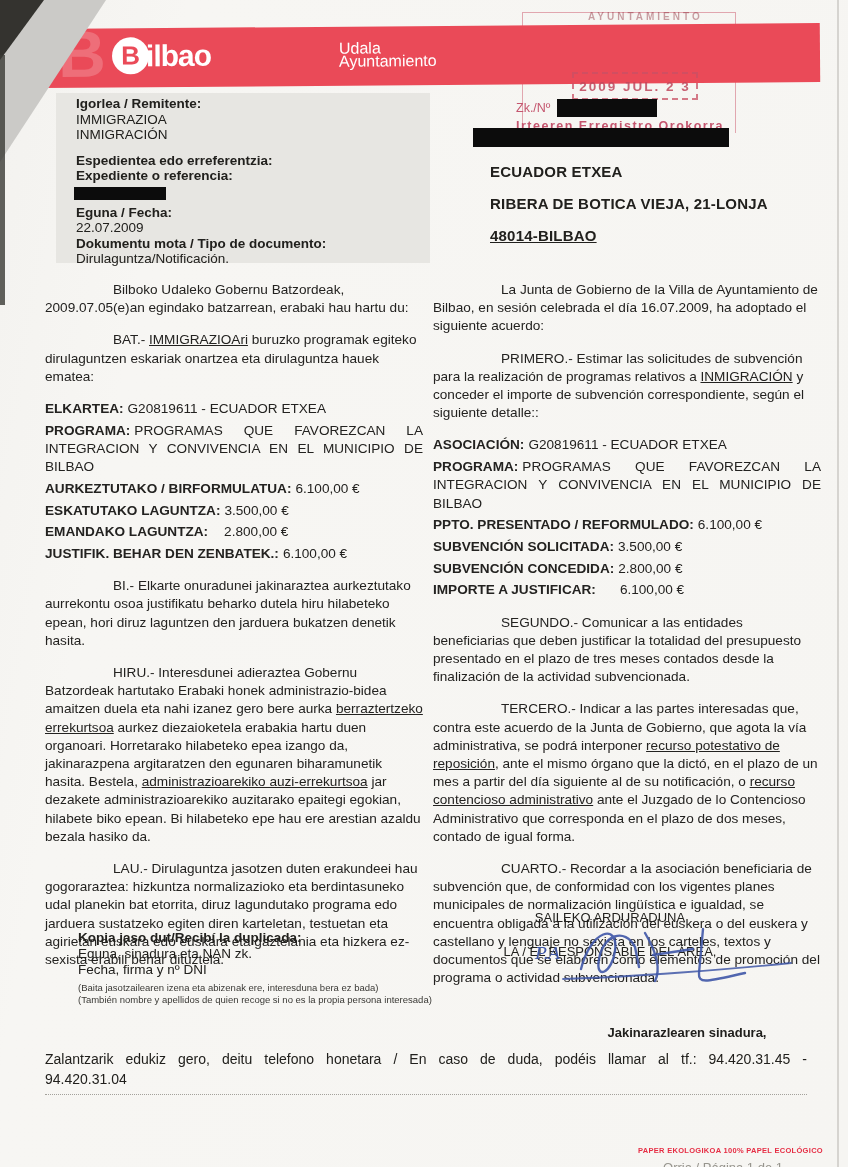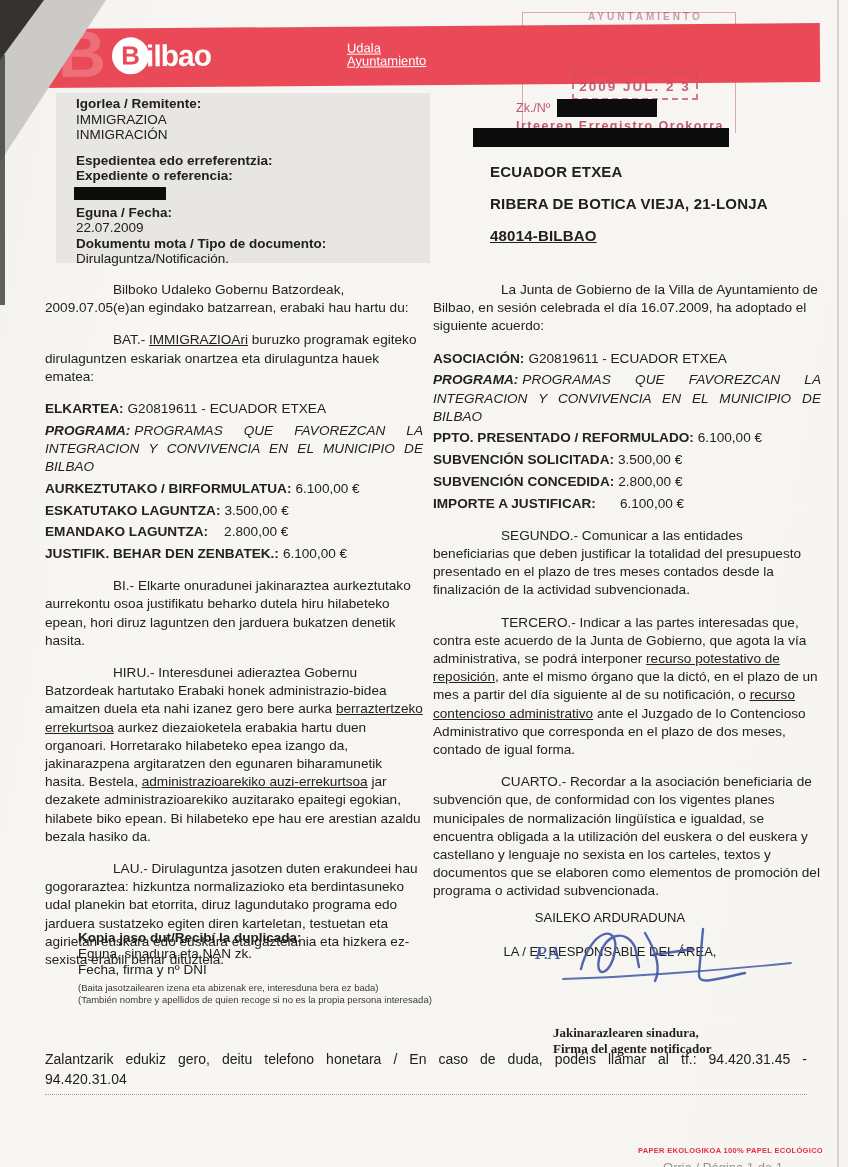--- a/index.html
+++ b/index.html
@@ -19,21 +19,21 @@
   
   .banner { position:absolute; left:42px; top:26px; width:778px; height:59px;
     background:#ea4a58; transform:rotate(-0.45deg); }
   .banner .wm-b { position:absolute; left:16px; top:-8px; font-size:66px; font-weight:bold;
     color:rgba(255,255,255,0.20); line-height:66px; }
   .logo-group { position:absolute; left:70px; top:9px; display:flex; align-items:center; }
   .logo-circle { width:37px; height:37px; background:#fff; border-radius:50%;
     display:flex; align-items:center; justify-content:center;
     color:#ea4a58; font-weight:bold; font-size:26px; }
   .logo-rest { color:#fff; font-weight:bold; font-size:30px; letter-spacing:-1px; margin-left:-3px; }
-  .banner-sub { position:absolute; left:305px; top:15px; color:#fff; font-size:13px; line-height:13px;text-decoration:underline; }
+  .banner-sub { position:absolute; left:297px; top:15px; color:#fff; font-size:16px; line-height:13px; }
   .stamp-faint { position:absolute; left:588px; top:11px; font-size:10px; letter-spacing:3px;
     color:rgba(120,10,25,0.38); font-weight:bold; }
 
   
   .stamp-outline { position:absolute; left:522px; top:12px; width:212px; height:120px;
     border-left:1px solid rgba(204,88,108,0.5); border-right:1px solid rgba(204,88,108,0.5);
     border-top:1px solid rgba(204,88,108,0.5); }
   .stamp-datebox { position:absolute; left:572px; top:72px; width:122px; height:24px;
     border:2px dashed rgba(201,80,100,0.75); display:flex; align-items:center; justify-content:center;
     color:rgba(190,70,92,0.85); font-weight:bold; font-size:13.5px; letter-spacing:2px; }
@@ -55,30 +55,30 @@
   .recipient p { margin:13px; }
   .uline { text-decoration:underline; }
 
   
   .col { position:absolute; top:281px; font-size:13.6px; line-height:18.2px; color:#232220; }
   .col-left { left:45px; width:378px; }
   .col-right { left:433px; width:388px; }
   .para { margin:0 0 14px; text-indent:68px; }
   .detail { margin:6px 0 14px; }
   .detail p { margin:0 0 3.5px; text-indent:0; }
-  .detail .just { text-align:justify;font-style:italic; }
+  .detail .just { text-align:justify; }
   .val { margin-left:4px; }
   .u { text-decoration:underline; }
 
   
   .sig-block { position:absolute; left:433px; top:893px; width:388px; }
   .sig-role { text-align:center; padding-right:34px; font-size:13px; line-height:18px; margin:16px; }
   .sig-svg { position:absolute; left:100px; top:30px; }
-  .sig-caption { margin-top:64px; text-align:left; padding-left:120px;
-    font-weight:bold; font-size:13px; line-height:15.5px;font-family:Liberation Serif, serif; }
+  .sig-caption { margin-top:64px; text-align:center; padding-left:120px;
+    font-weight:bold; font-size:13px; line-height:15.5px; }
   .sig-caption p { margin:0; }
 
   
   .receipt { position:absolute; left:78px; top:930px; width:400px; }
   .receipt-title { font-weight:bold; font-size:16px; margin:0 0 8px; }
   .receipt p { margin:0; font-size:13.5px; line-height:16px; }
   .receipt .small { font-size:9.5px; line-height:11.5px; color:#39383500; color:#3a3935; }
   .receipt .gap { height:4px; }
 
   
@@ -153,20 +153,21 @@
       <p><span class="b">EMANDAKO LAGUNTZA:</span><span class="val" style="margin-left:16px;">2.800,00 €</span></p>
       <p><span class="b">JUSTIFIK. BEHAR DEN ZENBATEK.:</span><span class="val">6.100,00 €</span></p>
     </div>
     <p class="para">BI.- Elkarte onuradunei jakinaraztea aurkeztutako aurrekontu osoa justifikatu beharko dutela hiru hilabeteko epean, hori diruz laguntzen den jarduera bukatzen denetik hasita.</p>
     <p class="para"><span>HIRU.- Interesdunei adieraztea Gobernu Batzordeak hartutako Erabaki honek administrazio-bidea amaitzen duela eta nahi izanez gero bere aurka </span><span class="u">berraztertzeko errekurtsoa</span><span> aurkez diezaioketela erabakia hartu duen organoari. Horretarako hilabeteko epea izango da, jakinarazpena argitaratzen den egunaren biharamunetik hasita. Bestela, </span><span class="u">administrazioarekiko auzi-errekurtsoa</span><span> jar dezakete administrazioarekiko auzitarako epaitegi egokian, hilabete biko epean. Bi hilabeteko epe hau ere arestian azaldu bezala hasiko da.</span></p>
     <p class="para">LAU.- Dirulaguntza jasotzen duten erakundeei hau gogoraraztea: hizkuntza normalizazioko eta berdintasuneko udal planekin bat etorrita, diruz lagundutako programa edo jarduera sustatzeko egiten diren karteletan, testuetan eta agirietan euskara edo euskara eta gaztelania eta hizkera ez-sexista erabili behar dituztela.</p>
   </div>
 
   <div class="col col-right">
     <p class="para">La Junta de Gobierno de la Villa de Ayuntamiento de Bilbao, en sesión celebrada el día 16.07.2009, ha adoptado el siguiente acuerdo:</p>
+    <p class="para"><span>PRIMERO.- Estimar las solicitudes de subvención para la realización de programas relativos a </span><span class="u">INMIGRACIÓN</span><span> y conceder el importe de subvención correspondiente, según el siguiente detalle::</span></p>
     <div class="detail">
       <p><span class="b">ASOCIACIÓN:</span><span class="val">G20819611 - ECUADOR ETXEA</span></p>
       <p class="just"><span class="b">PROGRAMA:</span><span class="val">PROGRAMAS QUE FAVOREZCAN LA INTEGRACION Y CONVIVENCIA EN EL MUNICIPIO DE BILBAO</span></p>
       <p><span class="b">PPTO. PRESENTADO / REFORMULADO:</span><span class="val">6.100,00 €</span></p>
       <p><span class="b">SUBVENCIÓN SOLICITADA:</span><span class="val">3.500,00 €</span></p>
       <p><span class="b">SUBVENCIÓN CONCEDIDA:</span><span class="val">2.800,00 €</span></p>
       <p><span class="b">IMPORTE A JUSTIFICAR:</span><span class="val" style="margin-left:24px;">6.100,00 €</span></p>
     </div>
     <p class="para">SEGUNDO.- Comunicar a las entidades beneficiarias que deben justificar la totalidad del presupuesto presentado en el plazo de tres meses contados desde la finalización de la actividad subvencionada.</p>
     <p class="para"><span>TERCERO.- Indicar a las partes interesadas que, contra este acuerdo de la Junta de Gobierno, que agota la vía administrativa, se podrá interponer </span><span class="u">recurso potestativo de reposición</span><span>, ante el mismo órgano que la dictó, en el plazo de un mes a partir del día siguiente al de su notificación, o </span><span class="u">recurso contencioso administrativo</span><span> ante el Juzgado de lo Contencioso Administrativo que corresponda en el plazo de dos meses, contado de igual forma.</span></p>
@@ -179,21 +180,20 @@
     <svg class="sig-svg" width="280" height="72" viewBox="0 0 280 72">
       <text x="2" y="36" font-family="DejaVu Serif, serif" font-style="italic" font-size="17" fill="#3f57a7">P.A</text>
       <path d="M48,46 C58,6 86,0 82,28 C79,50 62,58 66,36 C70,12 92,4 102,24 L106,44
                M112,10 C124,30 128,46 122,58
                M120,32 L160,26
                M170,6 L166,50 C165,62 176,58 212,50" fill="none" stroke="#3f57a7" stroke-width="2.4" stroke-linecap="round" opacity="0.9"></path>
       <path d="M30,56 C100,54 200,46 258,40" fill="none" stroke="#3f57a7" stroke-width="1.8" stroke-linecap="round" opacity="0.85"></path>
     </svg>
     <div class="sig-caption">
       <p>Jakinarazlearen sinadura,</p>
-      <p>Firma del agente notificador</p>
     </div>
   </div>
 
   <div class="receipt">
     <p class="receipt-title">Kopia jaso dut/Recibí la duplicada:</p>
     <p>Eguna, sinadura eta NAN zk.</p>
     <p>Fecha, firma y nº DNI</p>
     <div class="gap"></div>
     <p class="small">(Baita jasotzailearen izena eta abizenak ere, interesduna bera ez bada)</p>
     <p class="small">(También nombre y apellidos de quien recoge si no es la propia persona interesada)</p>

